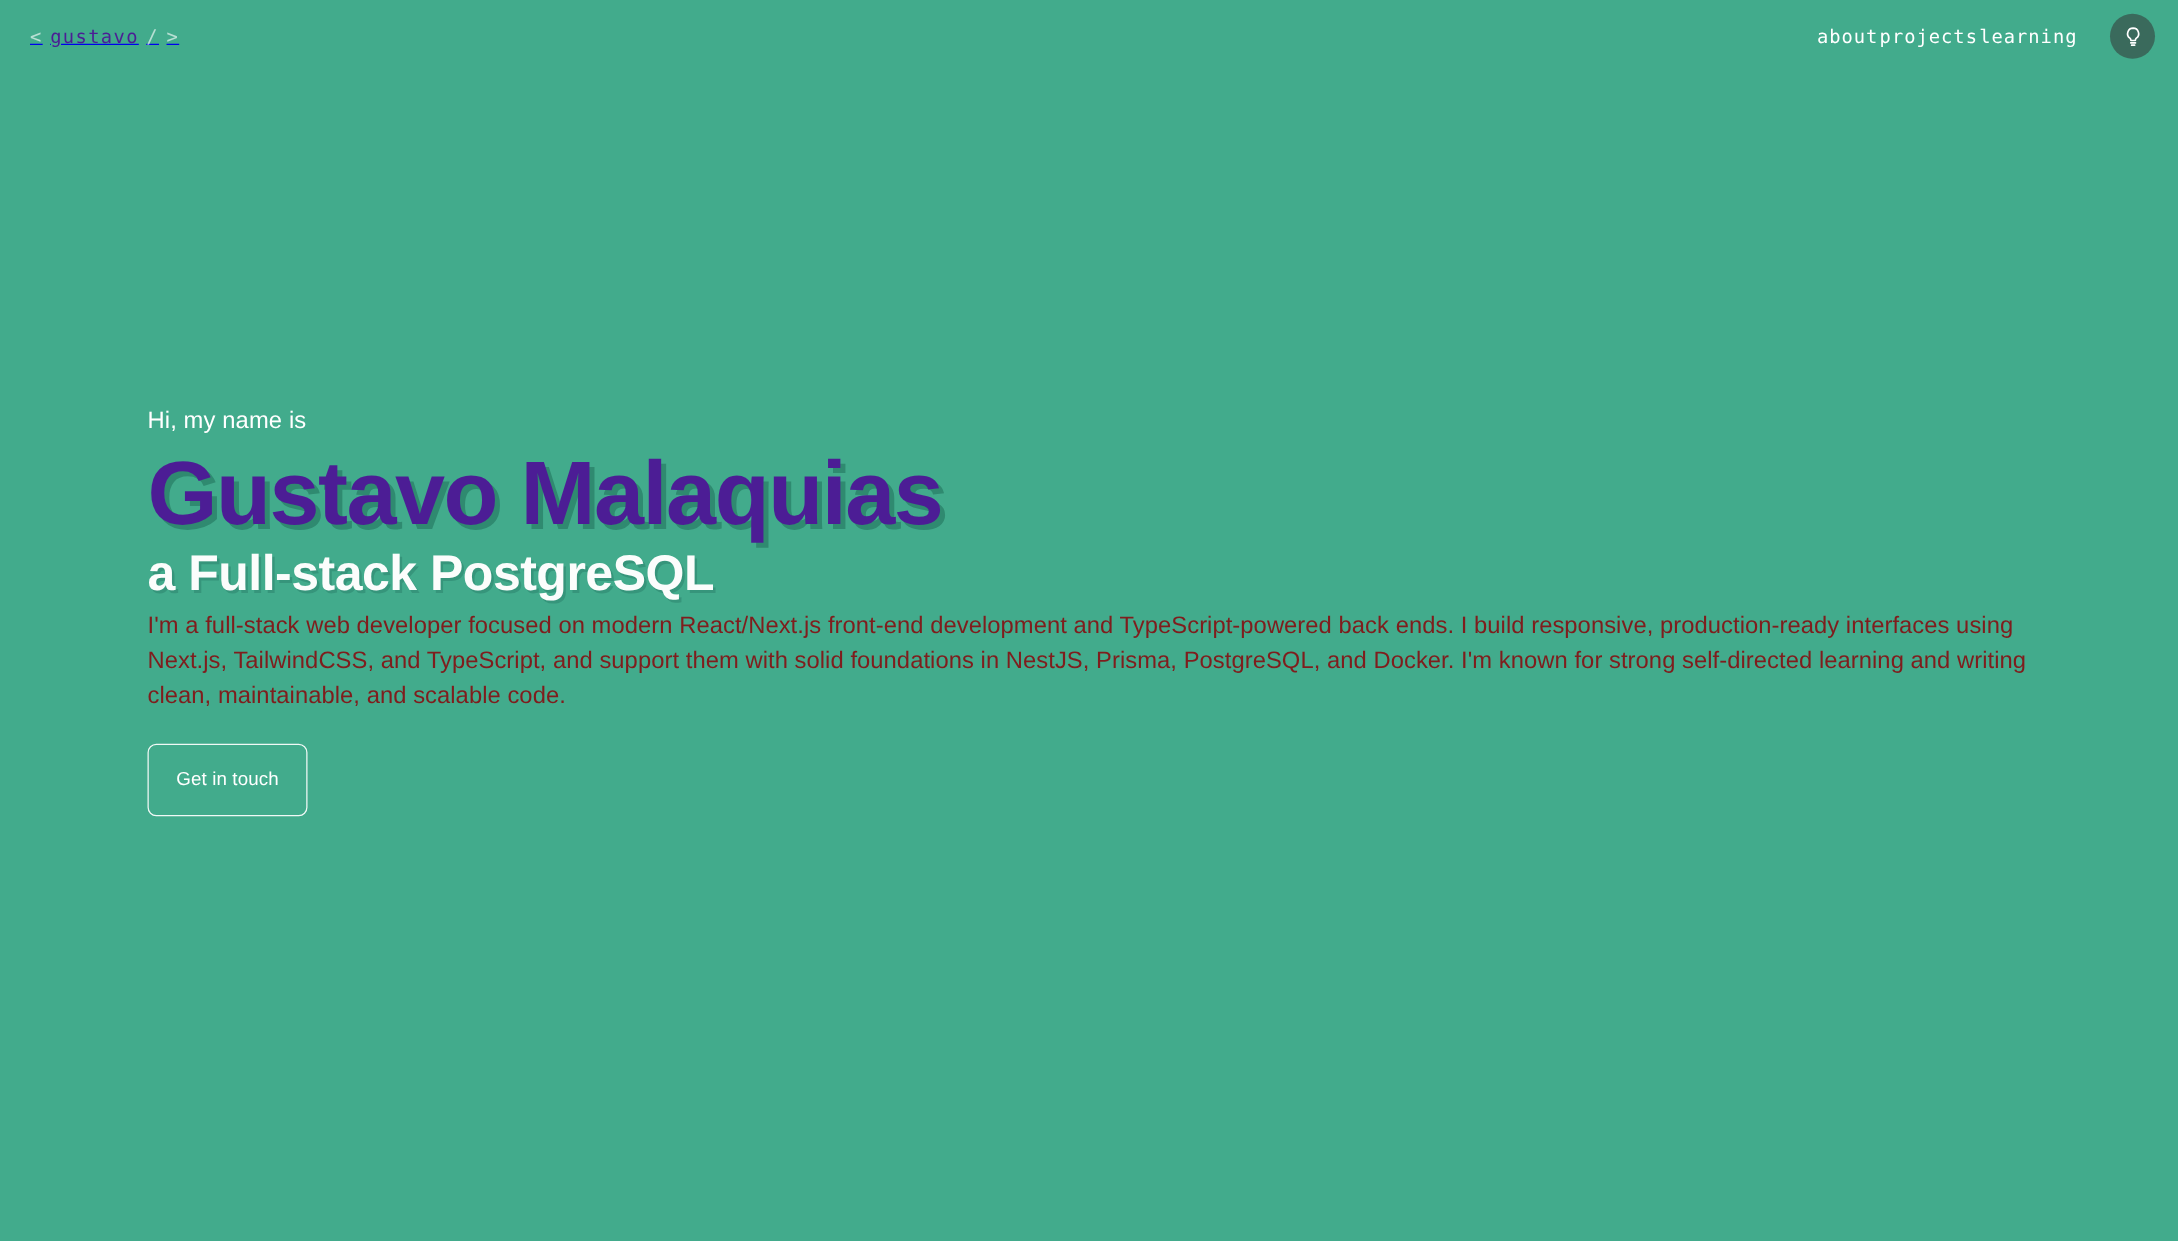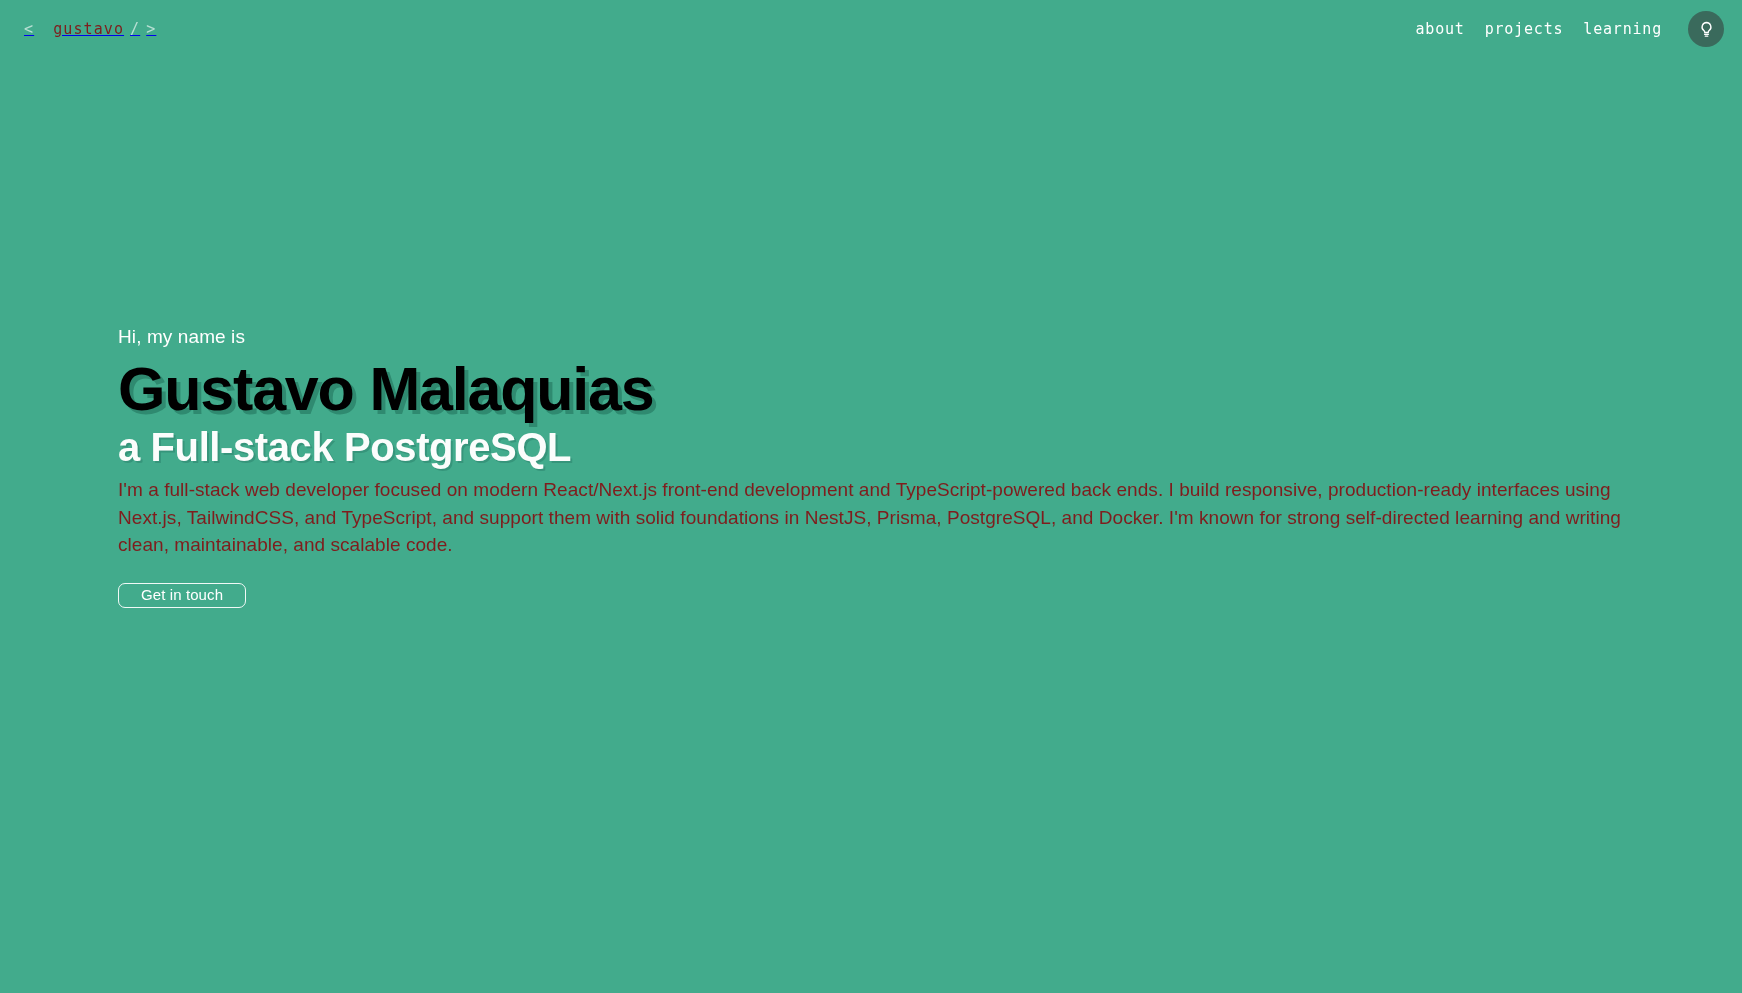--- a/index.html
+++ b/index.html
@@ -33,32 +33,32 @@
     font-family:"DejaVu Sans Mono", "Liberation Mono", monospace;
     font-size:15px;
     letter-spacing:1.1px;
     white-space:nowrap;
     display:flex;
     align-items:center;
     gap:6px;
     user-select:none;
   }
   .logo .bracket { color:rgba(255,255,255,0.62); }
-  .logo .logo-name { color:#7f1d1d;margin-left:13px; }
+  .logo .logo-name { color:#4c1d95; }
 
   .nav-right {
     display:flex;
     align-items:center;
     gap:0px;
   }
 
   .nav-links {
     display:flex;
     align-items:center;
-    gap:20px;
+    gap:1px;
     margin-right:26px;
     margin-left:24px;
   }
 
   .nav-link {
     font-family:"DejaVu Sans Mono", "Liberation Mono", monospace;
     font-size:15px;
     letter-spacing:0.8px;
     color:#ffffff;
     text-decoration:none;
@@ -91,24 +91,24 @@
   .hero-greeting {
     font-size:19px;
     font-weight:400;
     color:#ffffff;
     line-height:1.3;
     margin-bottom:8px;
     letter-spacing:0.1px;
   }
 
   .hero-name {
-    font-size:61px;
+    font-size:72px;
     font-weight:700;
     line-height:1.04;
-    color:#000000;
+    color:#4c1d95;
     letter-spacing:-1.2px;
     text-shadow:4px 4px 0px #2f8a70;
     margin-bottom:4px;
     white-space:nowrap;
   }
 
   .hero-role {
     font-size:40px;
     font-weight:700;
     line-height:1.12;
@@ -124,21 +124,21 @@
     font-weight:400;
     line-height:1.46;
     color:#7f1d1d;
     max-width:1505px;
     letter-spacing:0.05px;
   }
 
   .hero-cta {
     display:inline-block;
     margin-top:24px;
-    padding:3px 22px;
+    padding:20px 22px;
     font-size:15px;
     font-family:"Liberation Sans", sans-serif;
     color:#ffffff;
     background:transparent;
     border:1px solid rgba(255,255,255,0.92);
     border-radius:7px;
     cursor:pointer;
     line-height:1.1;
     letter-spacing:0.1px;
   }

